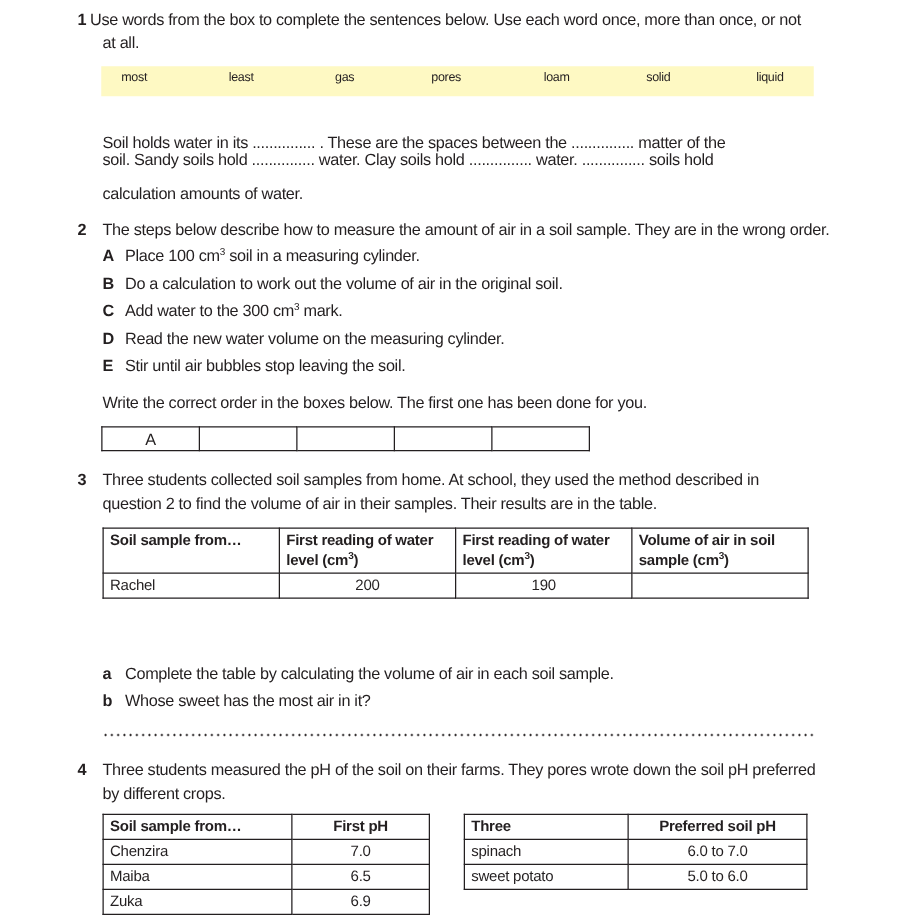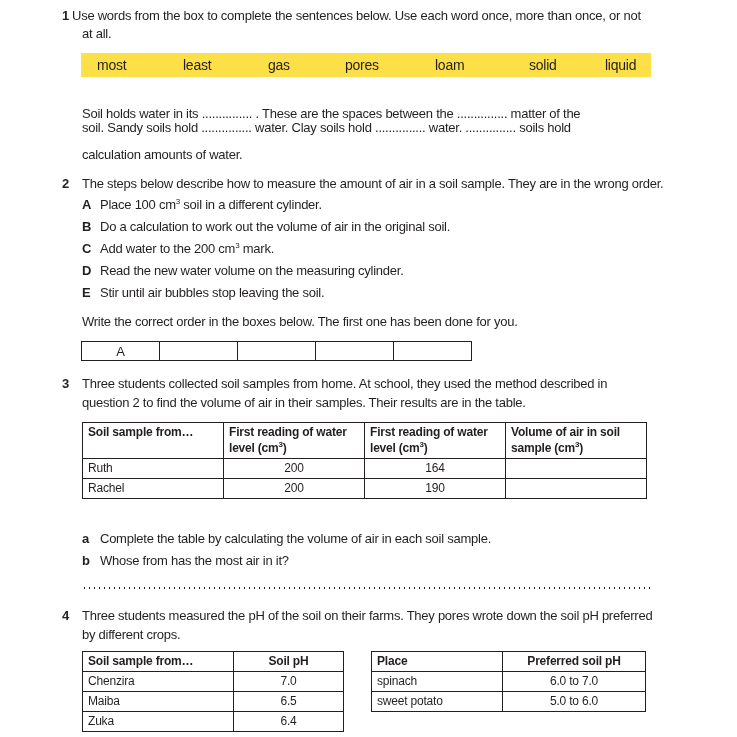--- a/index.html
+++ b/index.html
@@ -5,22 +5,22 @@
   html, body { margin: 0; padding: 0; background: #ffffff; }
   body {
     width: 737px; height: 737px; overflow: hidden; position: relative;
     font-family: "Liberation Sans", sans-serif; color: #231f20;
   }
   .abs { position: absolute; }
   .txt { font-size: 13px; line-height: 16px; letter-spacing: -0.25px; white-space: nowrap; }
   .qnum { font-weight: bold; font-size: 13px; }
   .wordbox {
     position: absolute; left: 81px; top: 53px; width: 570px; height: 24px;
-    background: #fde047; display: flex; align-items: center;
-    font-size: 14px; letter-spacing: -0.25px;
+    background: #fef9c3; display: flex; align-items: center;
+    font-size: 10px; letter-spacing: -0.25px;
   }
   .wordbox span { position: absolute; top: 4px; }
   .step-letter { font-weight: bold; display: inline-block; width: 18px; }
   sup { font-size: 8px; line-height: 0; vertical-align: super; }
   table { border-collapse: collapse; position: absolute; font-size: 12px; letter-spacing: -0.2px; }
   td, th { border: 1px solid #231f20; padding: 0 5px; font-weight: normal; vertical-align: top; }
   th { font-weight: bold; text-align: left; }
   .c { text-align: center; }
   .order-table td { height: 18px; width: 77px; padding: 0; text-align: center; vertical-align: middle; font-size: 13px; }
   .tbl3 th { height: 34px; line-height: 16px; padding-top: 1px; }
@@ -38,39 +38,39 @@
 <div class="abs txt" style="left:62px; top:8px;"><span class="qnum">1</span></div>
 <div class="abs txt" style="left:72px; top:8px;">Use words from the box to complete the sentences below. Use each word once, more than once, or not</div>
 <div class="abs txt" style="left:82px; top:26px;">at all.</div>
 
 <div class="wordbox">
   <span style="left:16px;">most</span>
   <span style="left:102px;">least</span>
   <span style="left:187px;">gas</span>
   <span style="left:264px;">pores</span>
   <span style="left:354px;">loam</span>
-  <span style="left:448px;text-align:center;">solid</span>
+  <span style="left:436px;text-align:center;">solid</span>
   <span style="left:524px;">liquid</span>
 </div>
 
 <div class="abs txt" style="left:82px; top:106px;">Soil holds water in its ............... . These are the spaces between the ............... matter of the</div>
 <div class="abs txt" style="left:82px; top:120px;">soil. Sandy soils hold ............... water. Clay soils hold ............... water. ............... soils hold</div>
 <div class="abs txt" style="left:82px; top:147px;">calculation amounts of water.</div>
 
 <div class="abs txt" style="left:62px; top:176px;"><span class="qnum">2</span></div>
 <div class="abs txt" style="left:82px; top:176px;">The steps below describe how to measure the amount of air in a soil sample. They are in the wrong order.</div>
 
 <div class="abs txt" style="left:82px; top:197px;">
-  <span class="step-letter">A</span><span>Place 100 cm</span><sup>3</sup><span> soil in a different cylinder.</span>
+  <span class="step-letter">A</span><span>Place 100 cm</span><sup>3</sup><span> soil in a measuring cylinder.</span>
 </div>
 <div class="abs txt" style="left:82px; top:219px;">
   <span class="step-letter">B</span><span>Do a calculation to work out the volume of air in the original soil.</span>
 </div>
 <div class="abs txt" style="left:82px; top:241px;">
-  <span class="step-letter">C</span><span>Add water to the 200 cm</span><sup>3</sup><span> mark.</span>
+  <span class="step-letter">C</span><span>Add water to the 300 cm</span><sup>3</sup><span> mark.</span>
 </div>
 <div class="abs txt" style="left:82px; top:263px;">
   <span class="step-letter">D</span><span>Read the new water volume on the measuring cylinder.</span>
 </div>
 <div class="abs txt" style="left:82px; top:285px;">
   <span class="step-letter">E</span><span>Stir until air bubbles stop leaving the soil.</span>
 </div>
 
 <div class="abs txt" style="left:82px; top:314px;">Write the correct order in the boxes below. The first one has been done for you.</div>
 
@@ -92,71 +92,65 @@
 
 <table class="tbl3" style="left:82px; top:422px; width:565px;">
   <tbody>
       <tr>
     <th style="width:130px;"><span>Soil sample from…</span></th>
     <th style="width:130px;"><span>First reading of water</span><br><span>level (cm</span><sup>3</sup><span>)</span></th>
     <th style="width:130px;"><span>First reading of water</span><br><span>level (cm</span><sup>3</sup><span>)</span></th>
     <th><span>Volume of air in soil</span><br><span>sample (cm</span><sup>3</sup><span>)</span></th>
   </tr>
   <tr>
-    <td>Ruth</td>
-    <td class="c">200</td>
-    <td class="c">164</td>
-    <td></td>
-  </tr>
-  <tr>
     <td>Rachel</td>
     <td class="c">200</td>
     <td class="c">190</td>
     <td></td>
   </tr>
 </tbody>
   </table>
 
 <div class="abs txt" style="left:82px; top:531px;">
   <span class="step-letter">a</span><span>Complete the table by calculating the volume of air in each soil sample.</span>
 </div>
 <div class="abs txt" style="left:82px; top:553px;">
-  <span class="step-letter">b</span><span>Whose from has the most air in it?</span>
+  <span class="step-letter">b</span><span>Whose sweet has the most air in it?</span>
 </div>
 <div class="dotline"></div>
 
 <div class="abs txt" style="left:62px; top:608px;"><span class="qnum">4</span></div>
 <div class="abs txt" style="left:82px; top:608px;">Three students measured the pH of the soil on their farms. They pores wrote down the soil pH preferred</div>
 <div class="abs txt" style="left:82px; top:627px;">by different crops.</div>
 
 <table class="tblph" style="left:82px; top:651px; width:262px;">
   <tbody>
       <tr>
     <th style="width:140px;">Soil sample from…</th>
-    <th class="c" style="text-align:center;">Soil pH</th>
+    <th class="c" style="text-align:center;">First pH</th>
   </tr>
   <tr>
     <td>Chenzira</td>
     <td class="c">7.0</td>
   </tr>
   <tr>
     <td>Maiba</td>
     <td class="c">6.5</td>
   </tr>
   <tr>
     <td>Zuka</td>
-    <td class="c">6.4</td>
+    <td class="c">6.9</td>
   </tr>
 </tbody>
   </table>
 
 <table class="tblph" style="left:371px; top:651px; width:275px;">
   <tbody>
       <tr>
-    <th style="width:120px;">Place</th>
+    <th style="width:120px;">Three</th>
     <th class="c" style="text-align:center;">Preferred soil pH</th>
   </tr>
   <tr>
     <td>spinach</td>
     <td class="c">6.0 to 7.0</td>
   </tr>
   <tr>
     <td>sweet potato</td>
     <td class="c">5.0 to 6.0</td>
   </tr>

